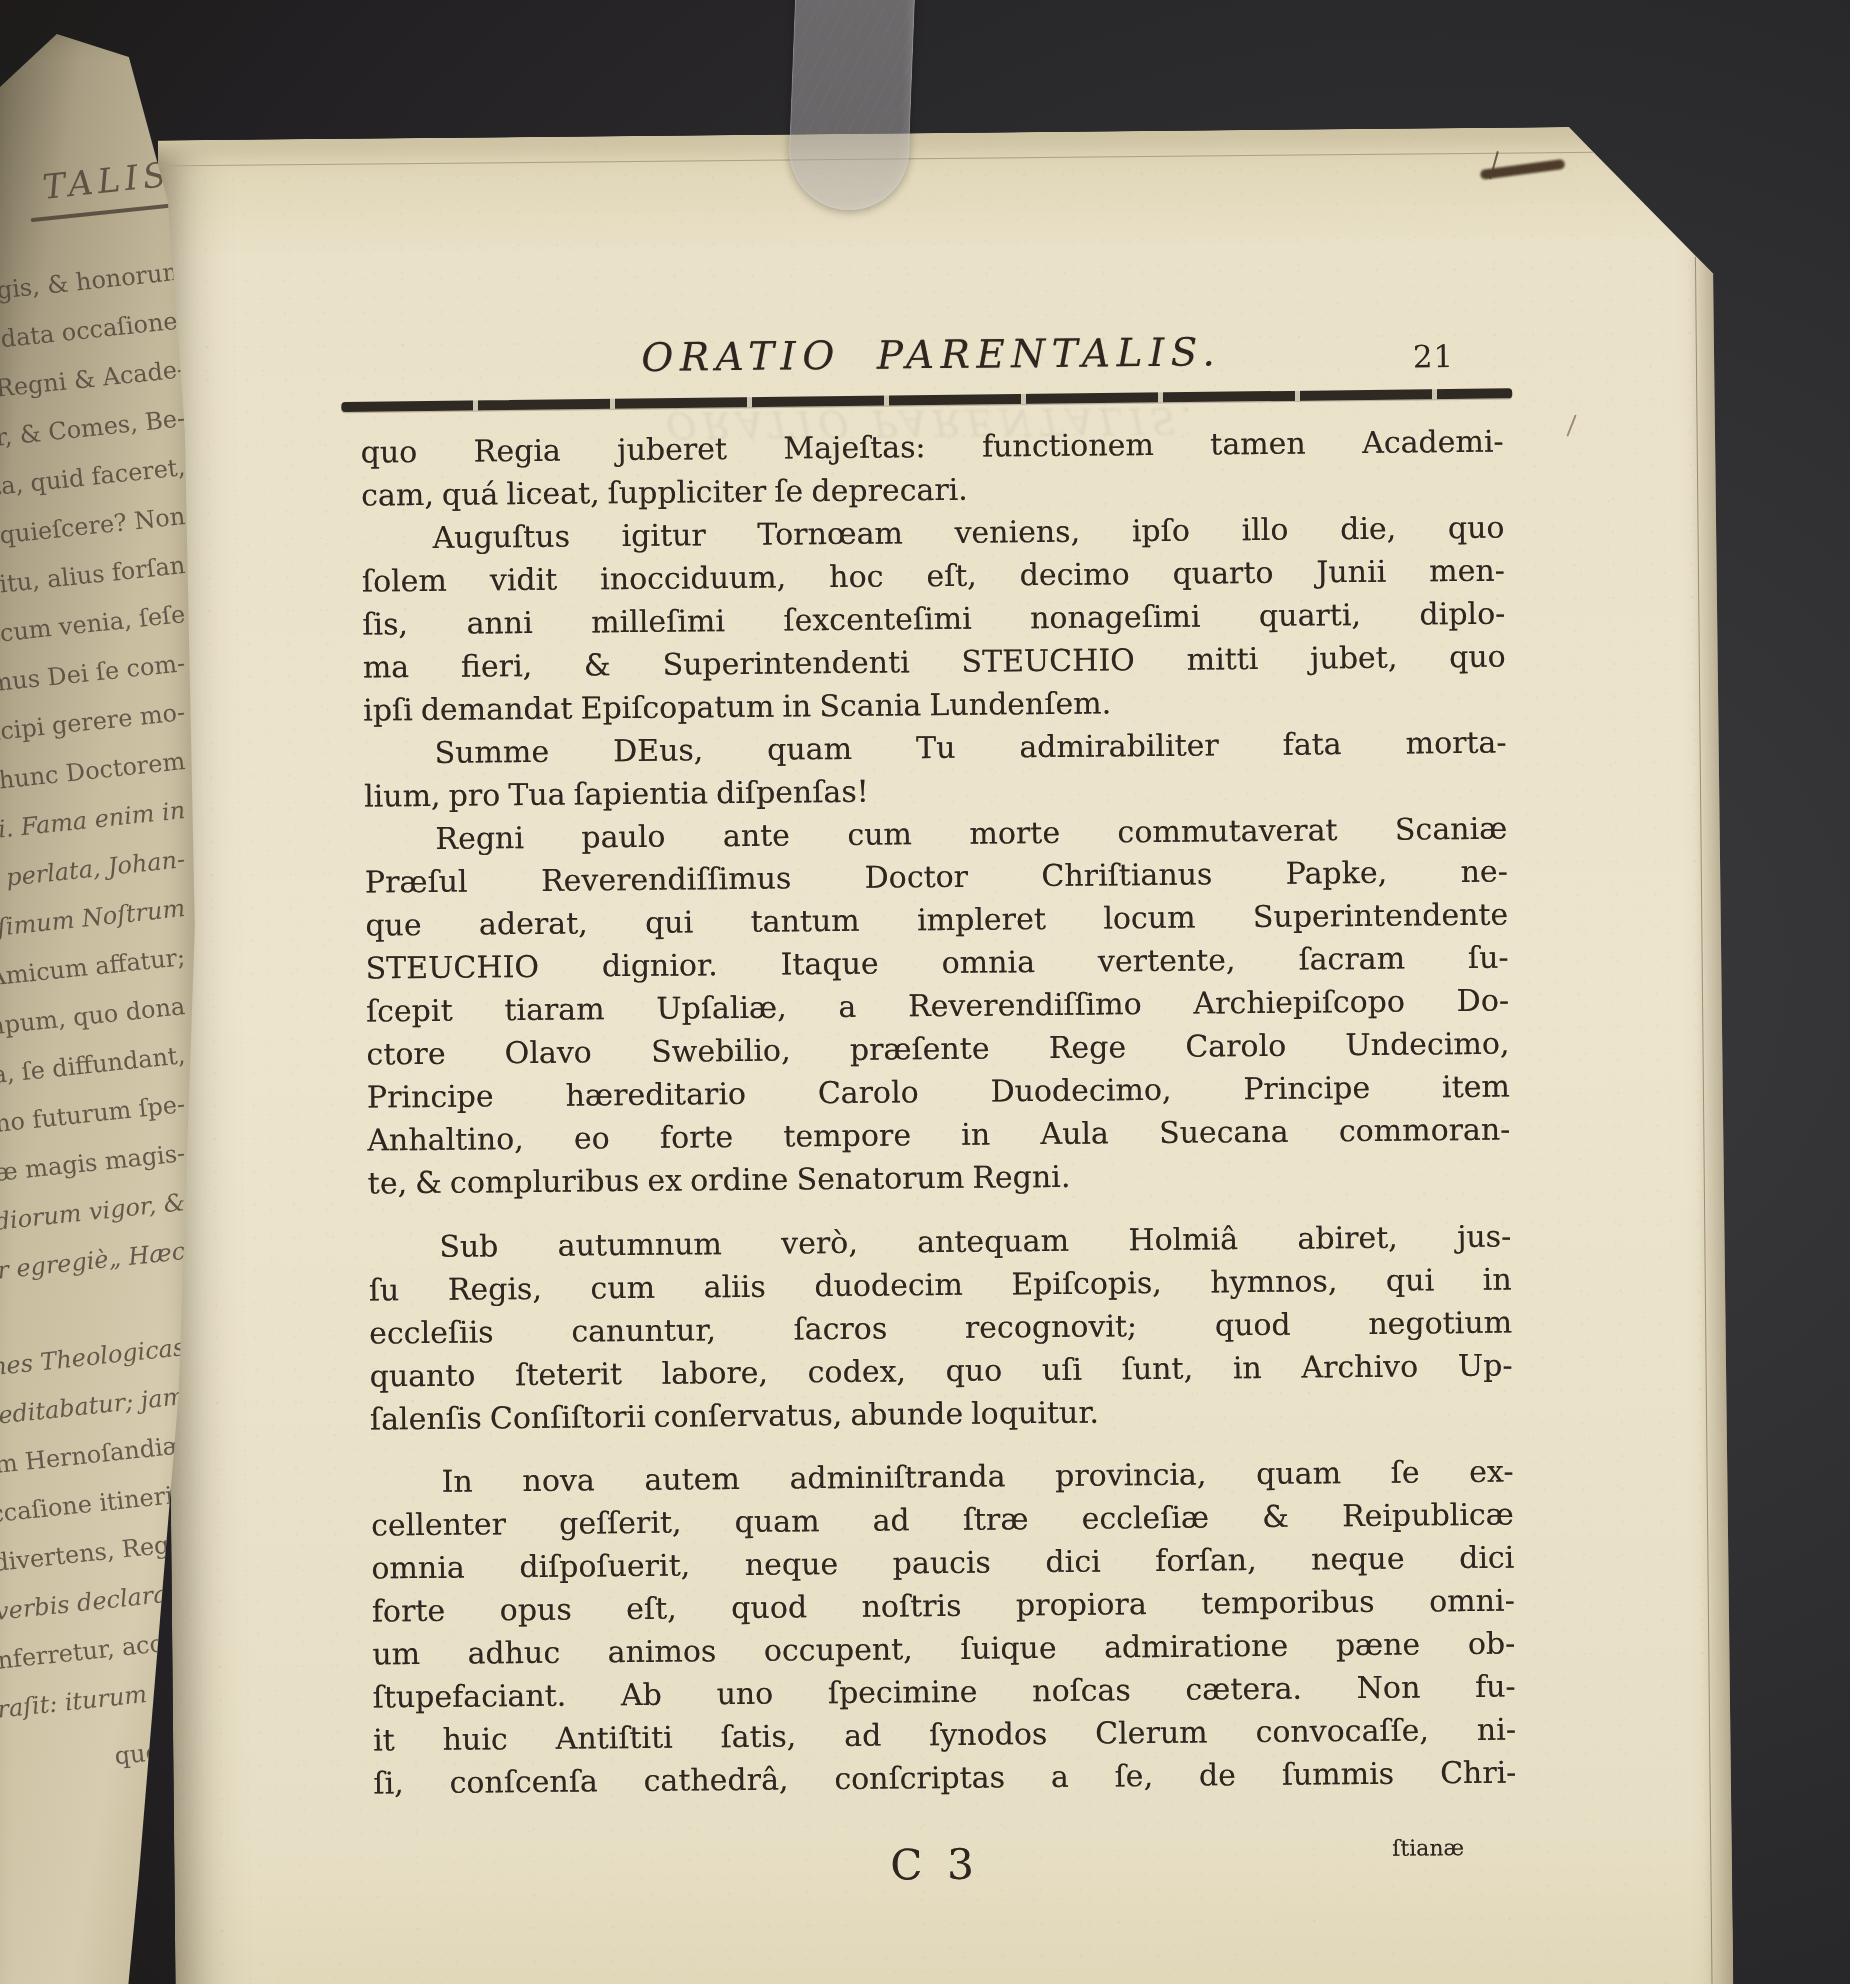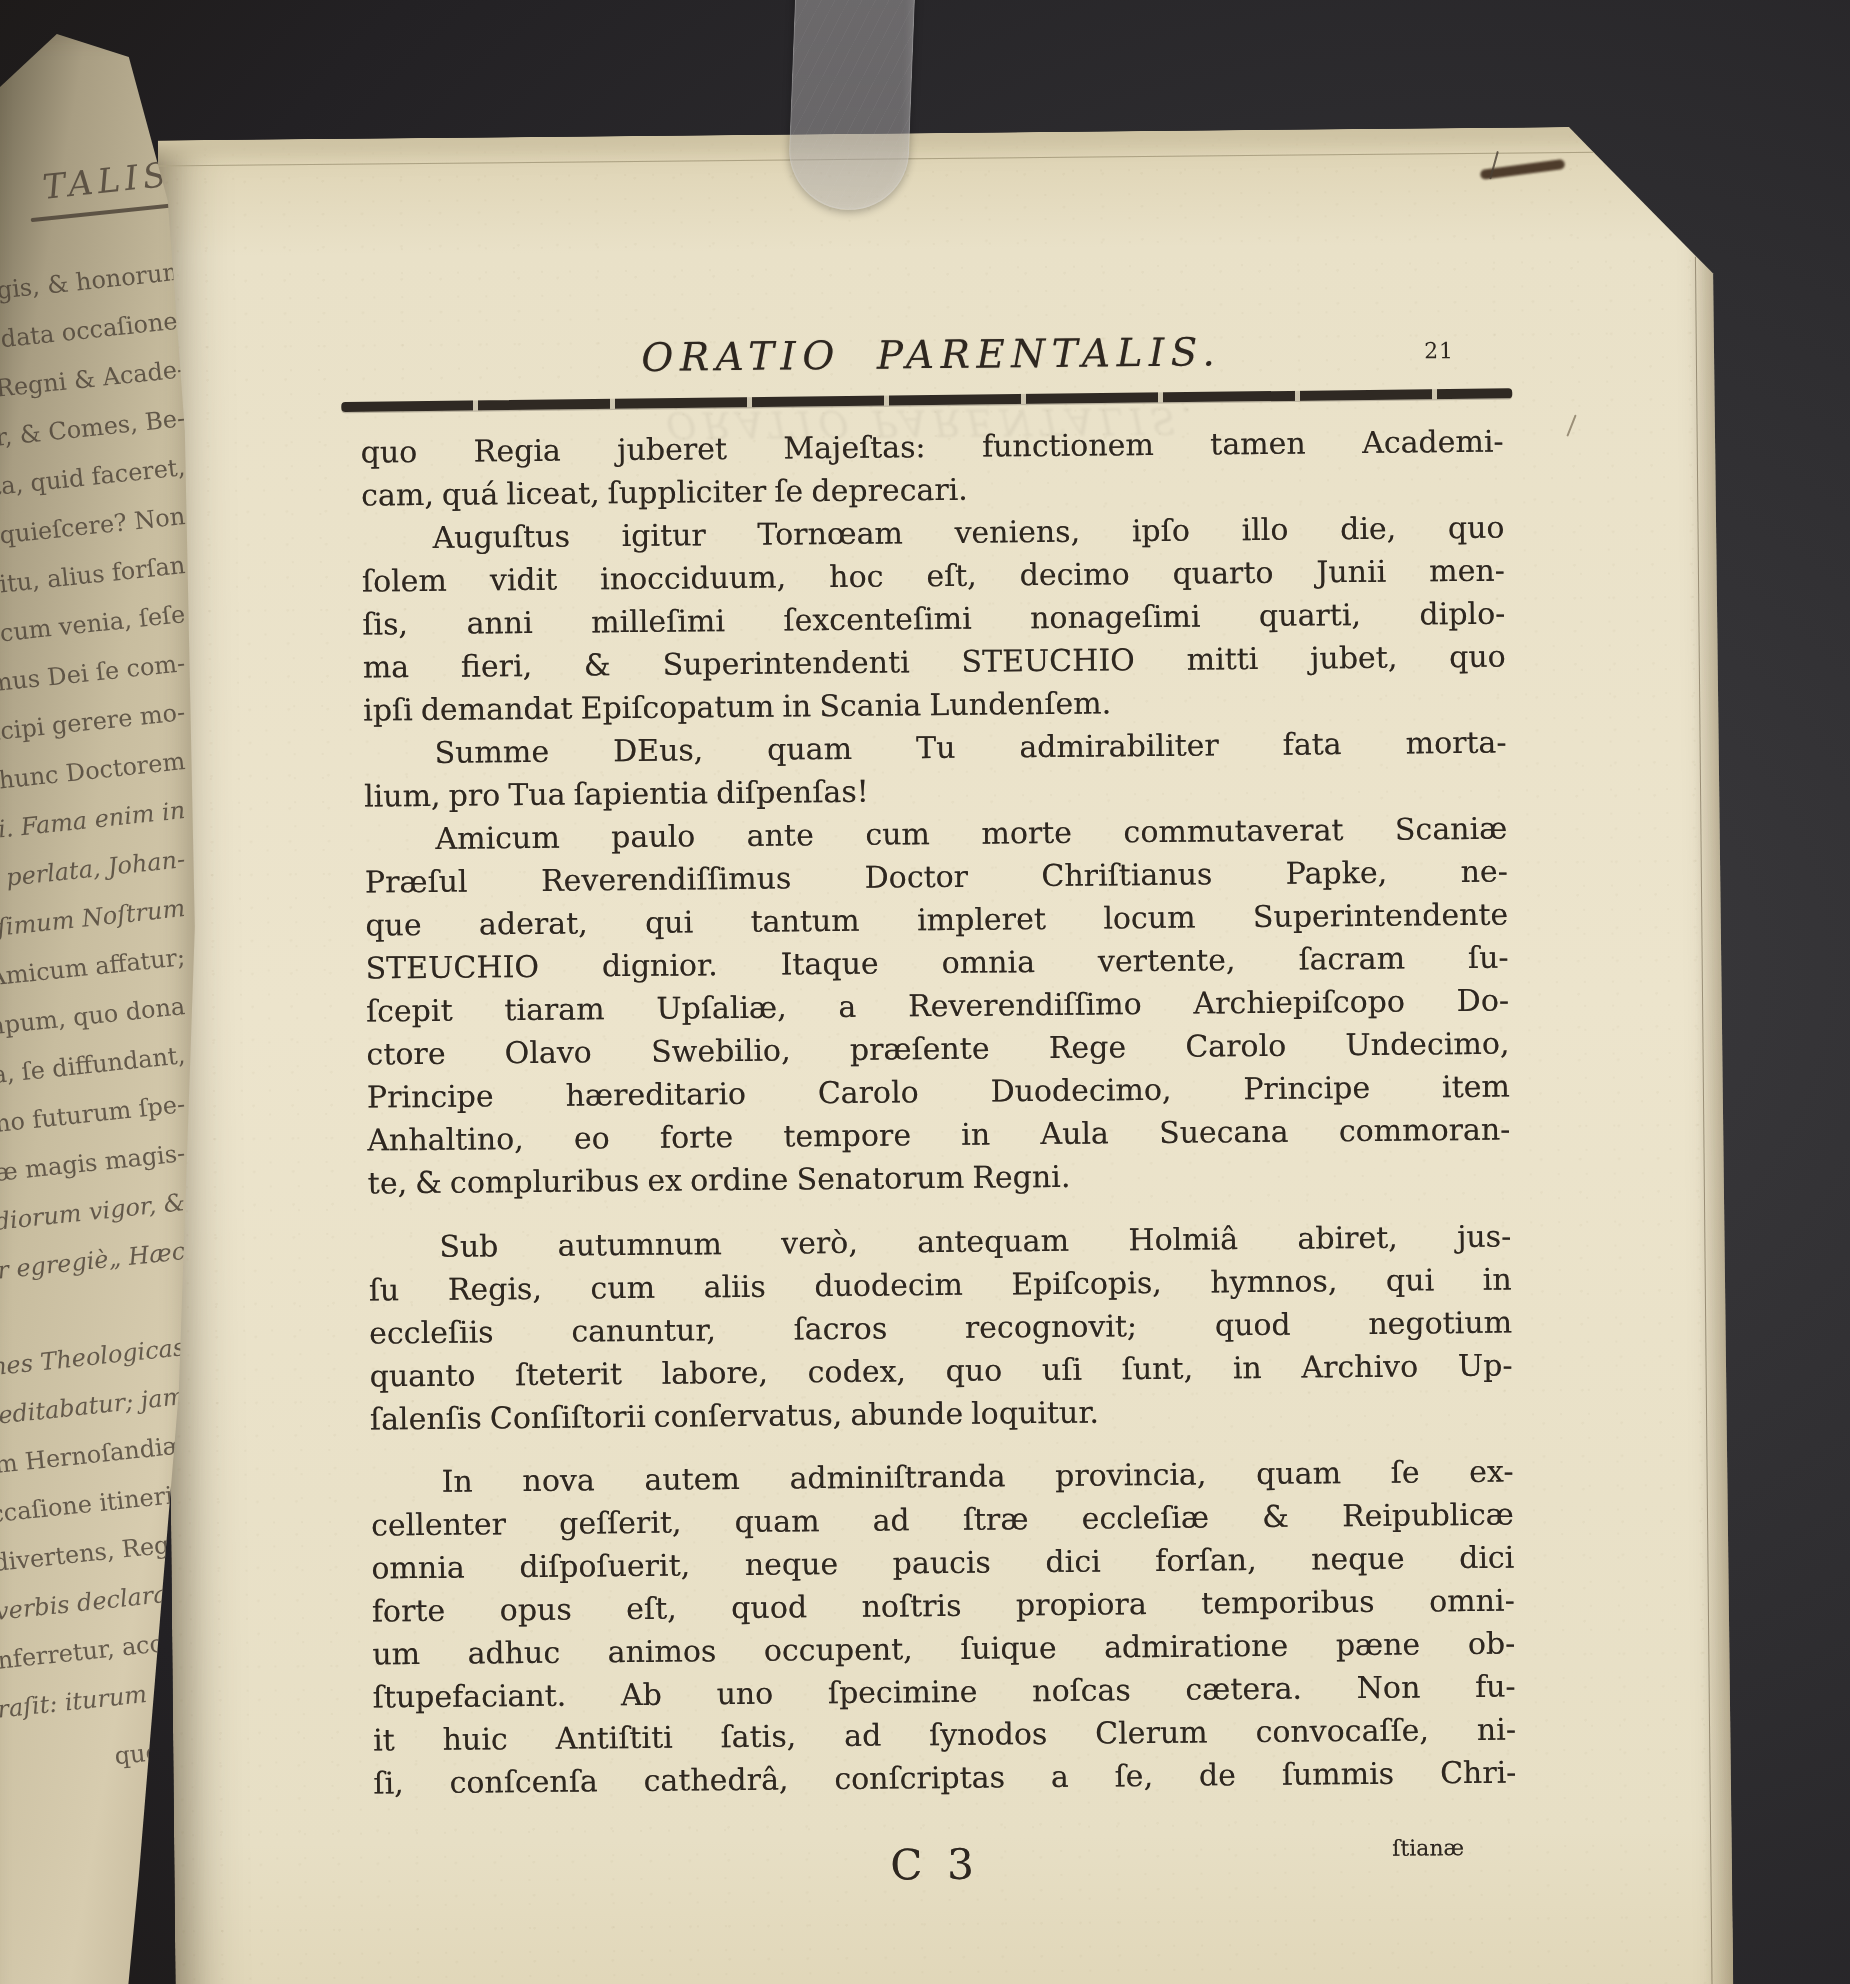--- a/index.html
+++ b/index.html
@@ -47,21 +47,21 @@
   #fore-crease{position:absolute;right:20.6px;top:131px;width:1.2px;height:1806px;background:rgba(74,58,36,.45);}
   #ink-smudge{position:absolute;left:1322px;top:37px;width:85px;height:10.3px;background:#3f2c1c;
     border-radius:5.2px;transform:rotate(-7deg);filter:blur(0.8px);opacity:.9;}
   #crease-mark{position:absolute;left:1335px;top:23px;width:2.4px;height:29px;background:#4a4034;
     transform:rotate(16deg);border-radius:1.2px;opacity:.8;}
   #margin-mark{position:absolute;left:1410px;top:287px;width:1.6px;height:23px;background:#5a4a34;
     transform:rotate(22deg);border-radius:0.8px;opacity:.55;}
   #header-row{position:absolute;left:202px;top:200px;width:1139px;text-align:center;color:#2e2720;}
   #page-title{font-style:italic;font-size:39px;letter-spacing:6.4px;word-spacing:17.5px;line-height:44px;
     text-shadow:0 0 0.8px rgba(46,39,32,.45);}
-  #page-number{position:absolute;right:47px;top:10.3px;font-size:22px;font-style:normal;letter-spacing:0.8px;}
+  #page-number{position:absolute;right:47px;top:10.3px;font-size:31px;font-style:normal;letter-spacing:0.8px;}
   #ghost-header{position:absolute;left:202px;top:268px;width:1139px;text-align:center;font-style:italic;
     font-size:37px;letter-spacing:6px;transform:scaleY(-1);opacity:.06;filter:blur(0.8px);color:#2e2720;}
   #header-rule{position:absolute;left:181px;top:262px;width:1171px;height:9.5px;border-radius:4px;
     background:repeating-linear-gradient(90deg,#2f2923 0 132px,rgba(47,41,35,.15) 132px 137px);
     transform:rotate(-0.12deg);box-shadow:0 1.2px 0 rgba(47,41,35,.25);}
   #body-text{position:absolute;left:200px;top:296px;width:1143px;color:#2e2720;}
   .line{display:flex;justify-content:space-between;align-items:baseline;height:43px;
     font-size:30px;white-space:pre;text-shadow:0 0 0.4px rgba(46,39,32,.5);}
   .line.nj{justify-content:flex-start;column-gap:.27em;}
   .line.ind{padding-left:71px;}
@@ -138,21 +138,21 @@
   <div id="body-text">
       <div class="line"><span>quo</span><span>Regia</span><span>juberet</span><span>Majeſtas:</span><span>functionem</span><span>tamen</span><span>Academi-</span></div>
       <div class="line nj"><span>cam,</span><span>quá</span><span>liceat,</span><span>ſuppliciter</span><span>ſe</span><span>deprecari.</span></div>
       <div class="line ind"><span>Auguſtus</span><span>igitur</span><span>Tornœam</span><span>veniens,</span><span>ipſo</span><span>illo</span><span>die,</span><span>quo</span></div>
       <div class="line"><span>ſolem</span><span>vidit</span><span>inocciduum,</span><span>hoc</span><span>eſt,</span><span>decimo</span><span>quarto</span><span>Junii</span><span>men-</span></div>
       <div class="line"><span>ſis,</span><span>anni</span><span>milleſimi</span><span>ſexcenteſimi</span><span>nonageſimi</span><span>quarti,</span><span>diplo-</span></div>
       <div class="line"><span>ma</span><span>fieri,</span><span>&amp;</span><span>Superintendenti</span><span>STEUCHIO</span><span>mitti</span><span>jubet,</span><span>quo</span></div>
       <div class="line nj"><span>ipſi</span><span>demandat</span><span>Epiſcopatum</span><span>in</span><span>Scania</span><span>Lundenſem.</span></div>
       <div class="line ind"><span>Summe</span><span>DEus,</span><span>quam</span><span>Tu</span><span>admirabiliter</span><span>fata</span><span>morta-</span></div>
       <div class="line nj"><span>lium,</span><span>pro</span><span>Tua</span><span>ſapientia</span><span>diſpenſas!</span></div>
-      <div class="line ind"><span>Amicum</span><span>paulo</span><span>ante</span><span>cum</span><span>morte</span><span>commutaverat</span><span>Scaniæ</span></div>
+      <div class="line ind"><span>Regni</span><span>paulo</span><span>ante</span><span>cum</span><span>morte</span><span>commutaverat</span><span>Scaniæ</span></div>
       <div class="line"><span>Præſul</span><span>Reverendiſſimus</span><span>Doctor</span><span>Chriſtianus</span><span>Papke,</span><span>ne-</span></div>
       <div class="line"><span>que</span><span>aderat,</span><span>qui</span><span>tantum</span><span>impleret</span><span>locum</span><span>Superintendente</span></div>
       <div class="line"><span>STEUCHIO</span><span>dignior.</span><span>Itaque</span><span>omnia</span><span>vertente,</span><span>ſacram</span><span>ſu-</span></div>
       <div class="line"><span>ſcepit</span><span>tiaram</span><span>Upſaliæ,</span><span>a</span><span>Reverendiſſimo</span><span>Archiepiſcopo</span><span>Do-</span></div>
       <div class="line"><span>ctore</span><span>Olavo</span><span>Swebilio,</span><span>præſente</span><span>Rege</span><span>Carolo</span><span>Undecimo,</span></div>
       <div class="line"><span>Principe</span><span>hæreditario</span><span>Carolo</span><span>Duodecimo,</span><span>Principe</span><span>item</span></div>
       <div class="line"><span>Anhaltino,</span><span>eo</span><span>forte</span><span>tempore</span><span>in</span><span>Aula</span><span>Suecana</span><span>commoran-</span></div>
       <div class="line nj"><span>te,</span><span>&amp;</span><span>compluribus</span><span>ex</span><span>ordine</span><span>Senatorum</span><span>Regni.</span></div>
       <div class="line ind gap"><span>Sub</span><span>autumnum</span><span>verò,</span><span>antequam</span><span>Holmiâ</span><span>abiret,</span><span>jus-</span></div>
       <div class="line"><span>ſu</span><span>Regis,</span><span>cum</span><span>aliis</span><span>duodecim</span><span>Epiſcopis,</span><span>hymnos,</span><span>qui</span><span>in</span></div>

